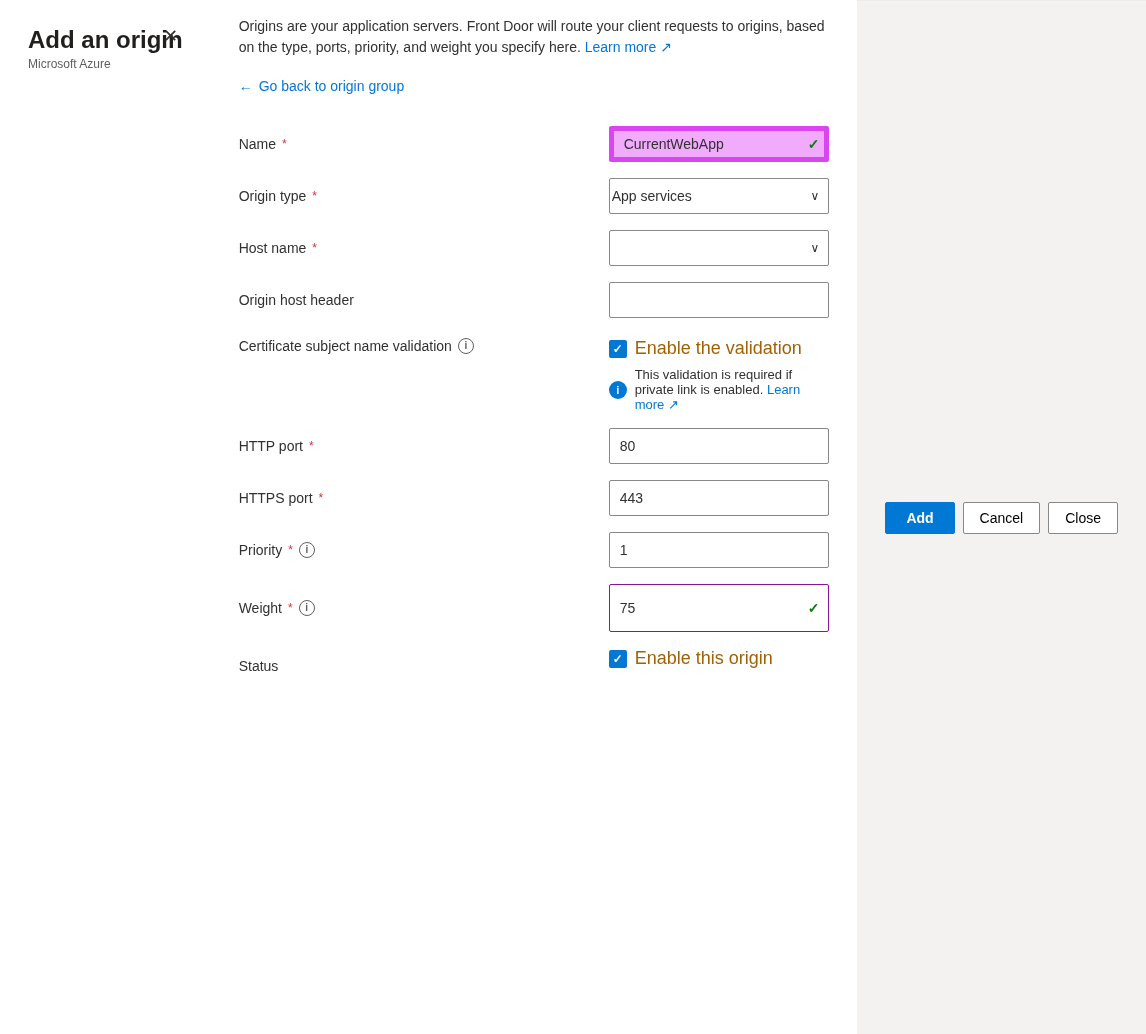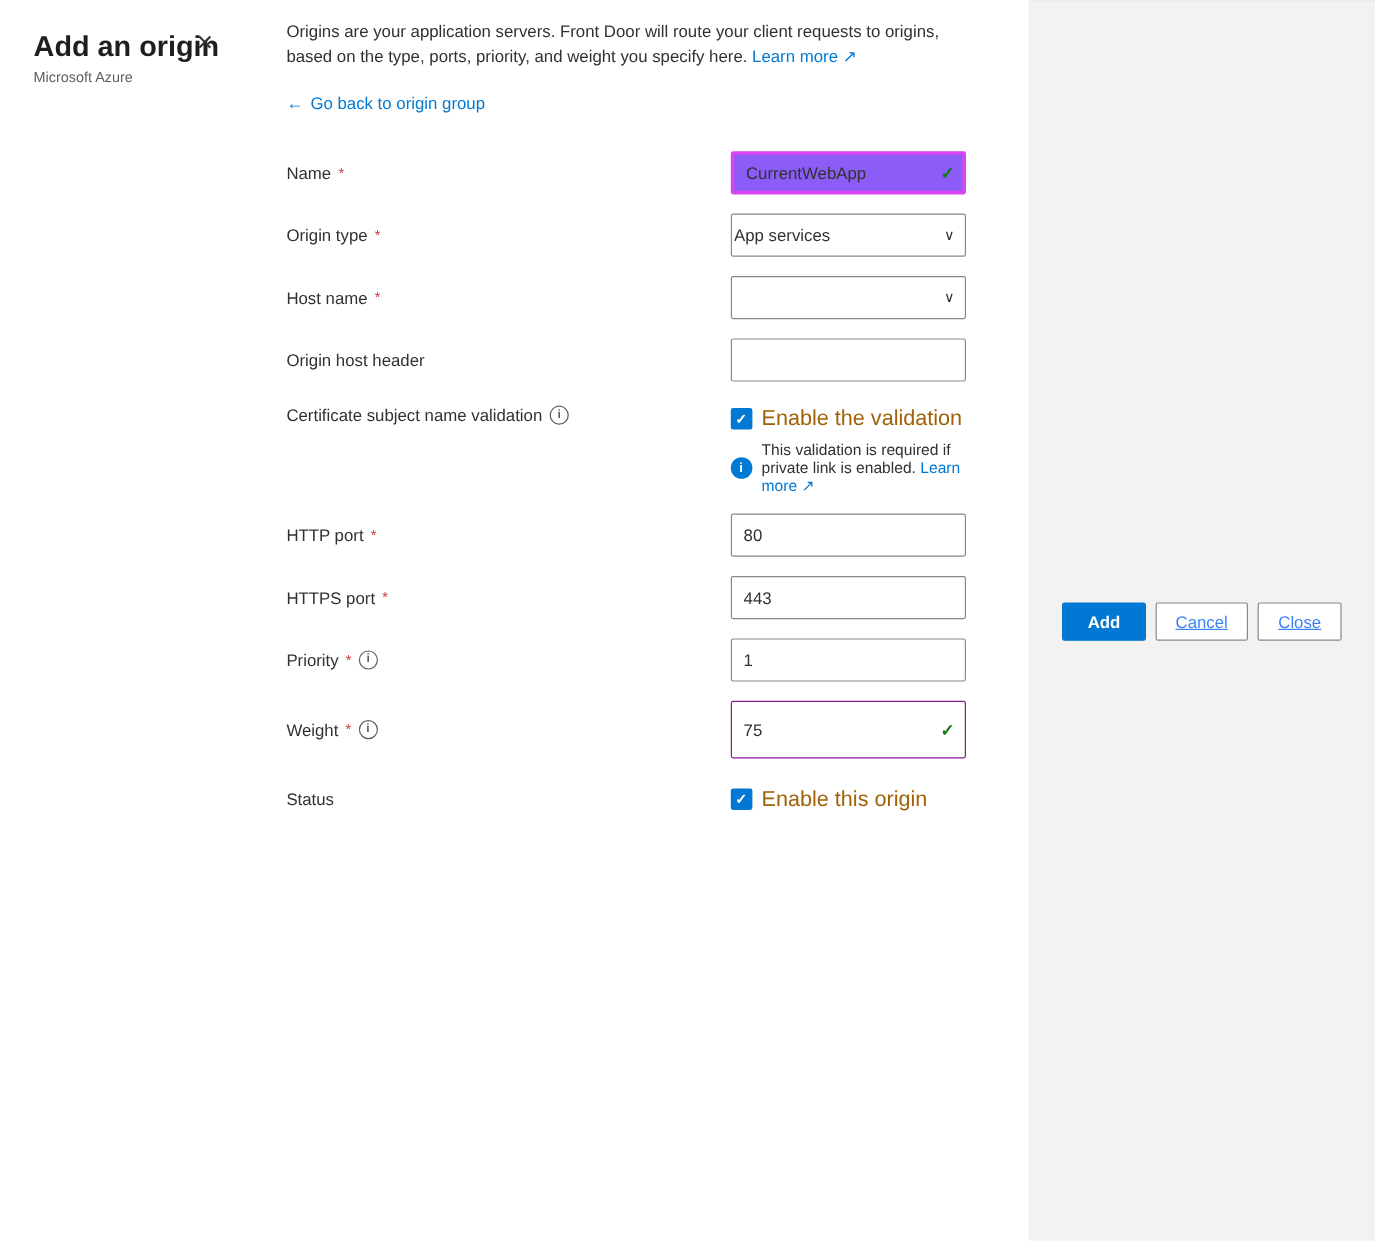--- a/index.html
+++ b/index.html
@@ -75,21 +75,20 @@
       cursor: pointer;
       width: fit-content;
     }
     .form-section {
       display: flex;
       flex-direction: column;
       gap: 0;
     }
     .form-row {
       display: flex;
-      align-items: center;
       min-height: 52px;
       padding: 8px 0;
       border-bottom: none;
     }
     .form-row.align-top {
       align-items: flex-start;
       padding-top: 12px;
     }
     .form-label {
       width: 370px;
@@ -168,27 +167,27 @@
       right: 10px;
       top: 50%;
       transform: translateY(-50%);
       color: #107c10;
       font-size: 14px;
       font-weight: 600;
     }
     .name-input {
       width: 100%;
       height: 36px;
-      border: 3px solid #d946ef;
+      border: 5px solid #d946ef;
       border-radius: 2px;
       padding: 0 32px 0 10px;
       font-size: 14px;
       color: #323130;
       outline: none;
-      background: #8b5cf6;
+      background: #f0abfc;
     }
     .weight-input-wrapper {
       position: relative;
       width: 100%;
     }
     .weight-input {
       width: 100%;
       height: 48px;
       border: 1px solid #881798;
       border-radius: 2px;
@@ -263,43 +262,41 @@
       color: #0078d4;
       text-decoration: none;
     }
     .panel-footer {
       padding: 16px 28px;
       background: #f3f2f1;
       border-top: 1px solid #edebe9;
       display: flex;
       gap: 8px;
       align-items: center;
-      margin-left: 24px;
     }
     .btn-primary {
       background: #0078d4;
       color: #fff;
       border: 1px solid #0078d4;
       border-radius: 2px;
       padding: 6px 20px;
       font-size: 14px;
       cursor: pointer;
       height: 32px;
       font-weight: 600;
     }
     .btn-secondary {
       background: #fff;
-      color: #3b82f6;
+      color: #000000;
       border: 1px solid #8a8886;
       border-radius: 2px;
       padding: 6px 16px;
       font-size: 14px;
       cursor: pointer;
       height: 32px;
-      text-decoration: underline;
     }
     .cert-label {
       display: flex;
       gap: 6px;
     }
   </style>
 </head>
 <body>
 
 <div class="panel">

